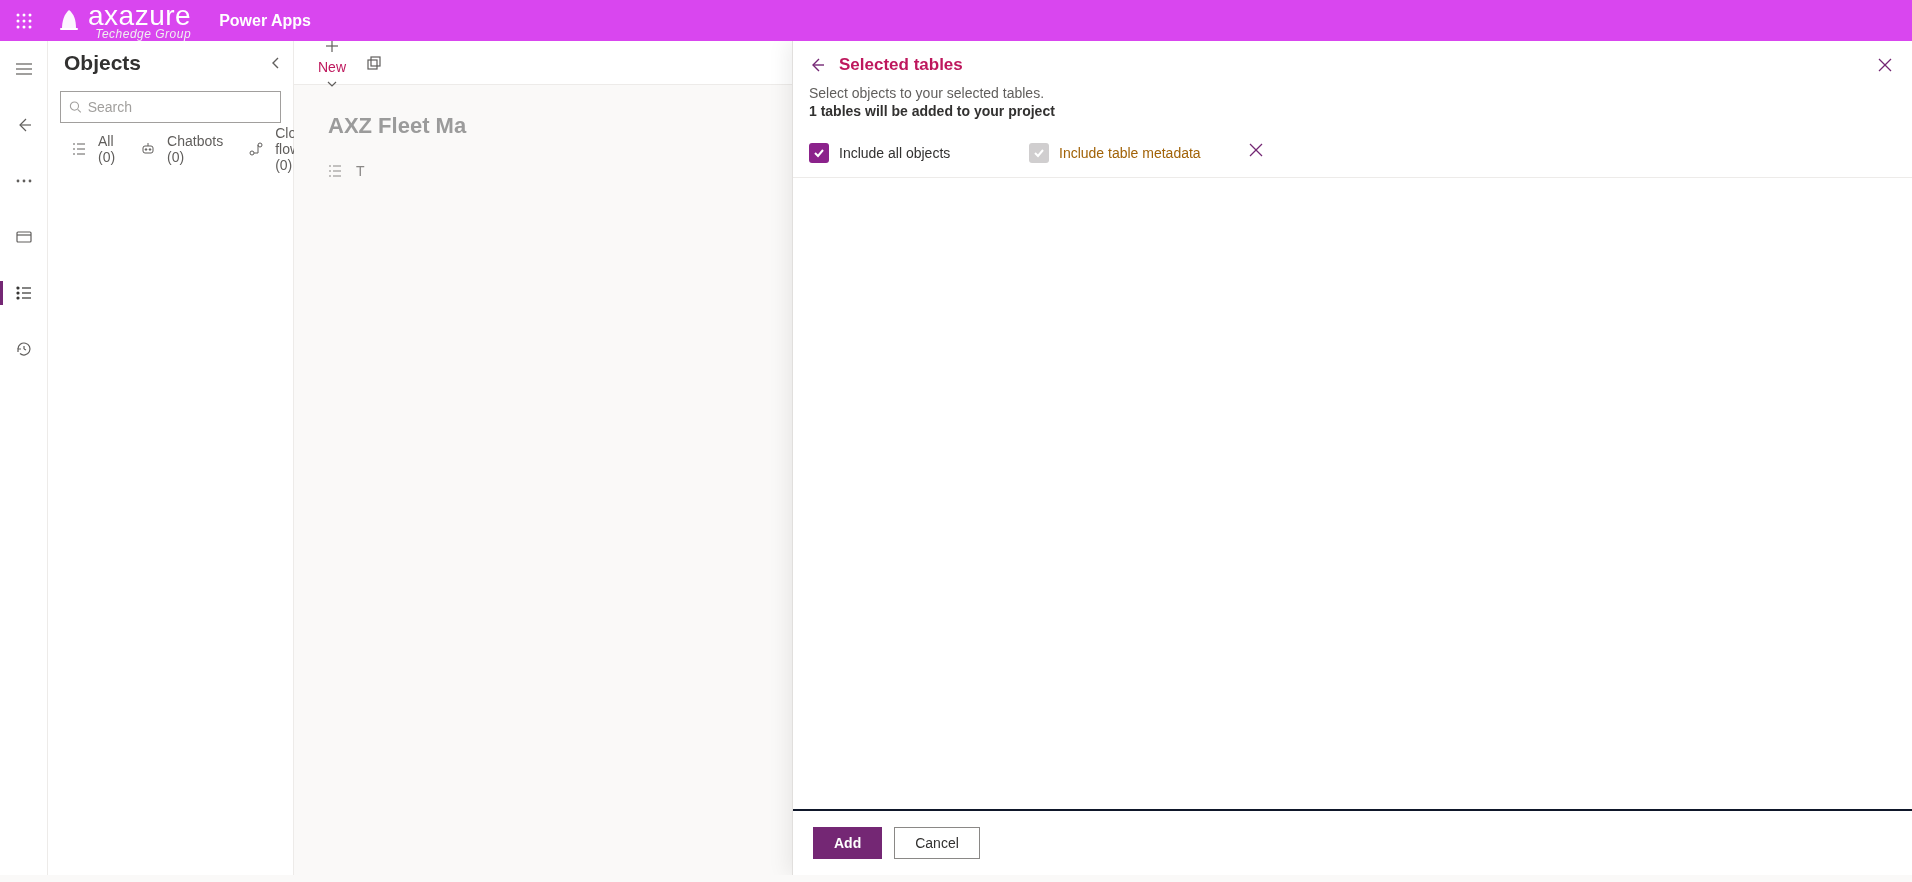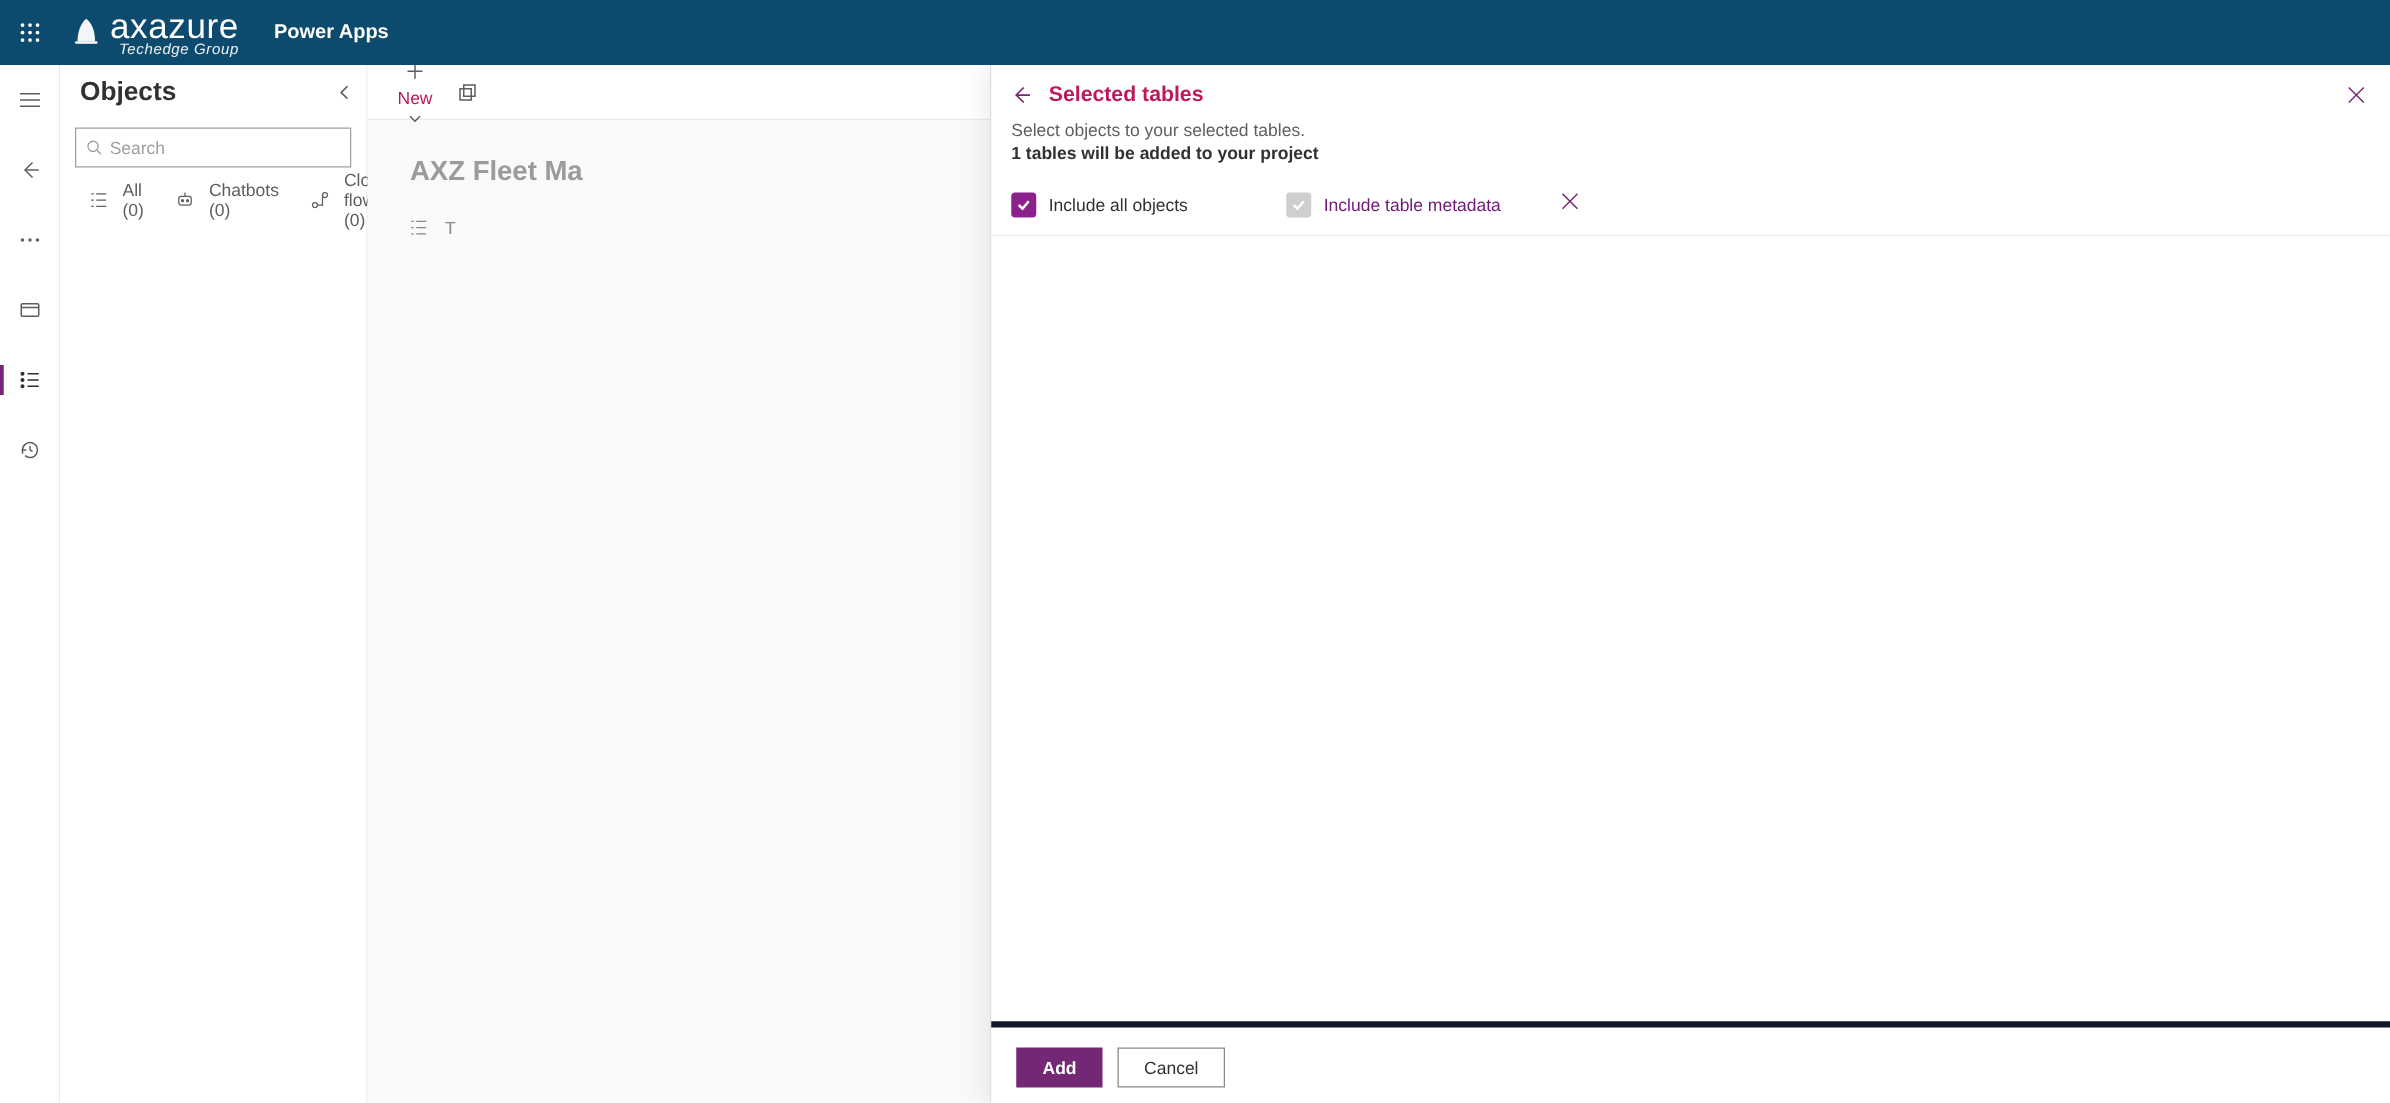--- a/index.html
+++ b/index.html
@@ -1,21 +1,21 @@
 <!DOCTYPE html>
 <html><head>
 <meta charset="utf-8">
 <style>
   * { box-sizing: border-box; margin: 0; padding: 0; font-family: "Segoe UI", Arial, sans-serif; }
   html, body { width: 1912px; height: 882px; overflow: hidden; background: #faf9f8; }
 
   
   .topbar {
-    height: 52px;
-    background: #0c4a6e;
+    height: 41px;
+    background: #d946ef;
     display: flex;
     align-items: center;
     color: #fff;
   }
   .waffle {
     width: 48px; height: 48px;
     display: flex; align-items: center; justify-content: center;
   }
   .waffle svg { fill: #fff; }
   .logo-area {
@@ -129,32 +129,32 @@
   .table-row {
     border-bottom:1px solid #edebe9;
     padding: 18px 20px 14px 16px;
     display:flex; align-items:flex-start; gap:20px;
   }
   .table-main { flex:1; }
   .table-name { font-size:14px; color:#323130; }
   .table-hint { font-size:12px; color:#605e5c; margin-top:2px; }
   .table-link { font-size:12px; color:#742774; margin-top:2px; cursor:pointer; }
   .chk-block { display:flex; align-items:center; gap:10px; font-size:14px; color:#323130; min-width:200px; }
-  .chk-block.disabled { color:#701a75; }
+  .chk-block.disabled { color:#a16207; }
   .chk {
     width:20px; height:20px; border-radius:3px; display:flex; align-items:center; justify-content:center;
   }
   .chk.checked { background:#8b228b; }
   .chk.disabled { background:#d0cecf; }
   .chk svg { stroke:#fff; }
   .row-close { color:#742774; }
 
   .fly-footer {
     margin-top:auto;
-    border-top:5px solid #0f172a;
+    border-top:2px solid #0f172a;
     padding: 16px 20px;
     display:flex; gap:12px;
   }
   .btn {
     height:32px; padding:0 20px; font-size:14px; font-weight:600;
     border:1px solid transparent; cursor:pointer;
     display:flex; align-items:center;
   }
   .btn-primary { background:#742774; color:#fff; }
   .btn-secondary { background:#fff; color:#323130; border-color:#8a8886; font-weight:400; }

